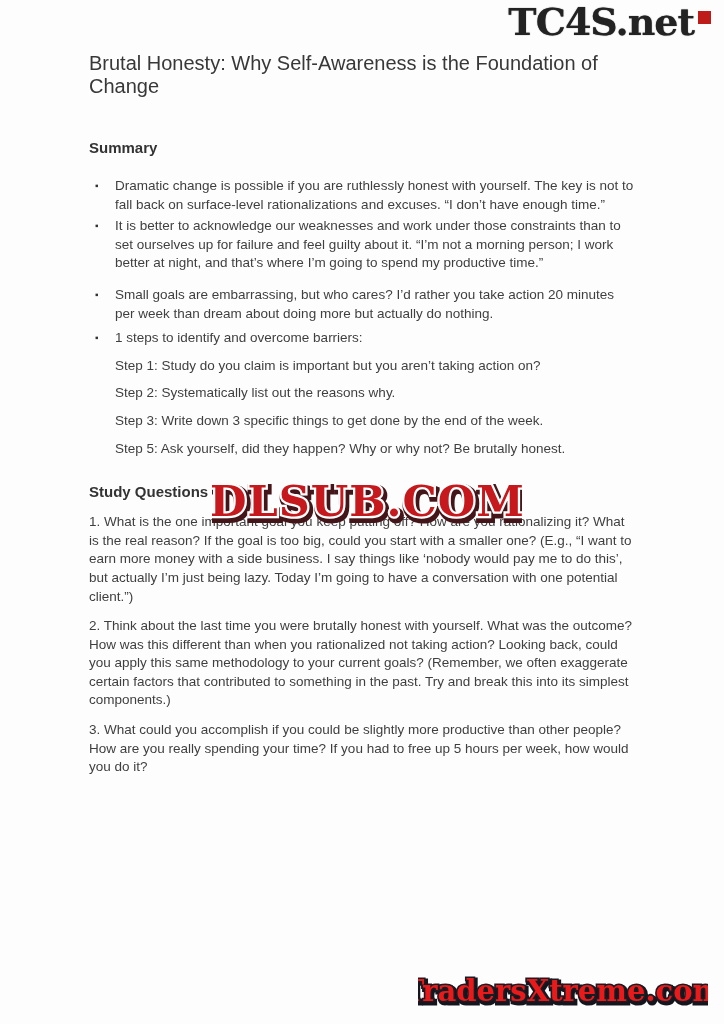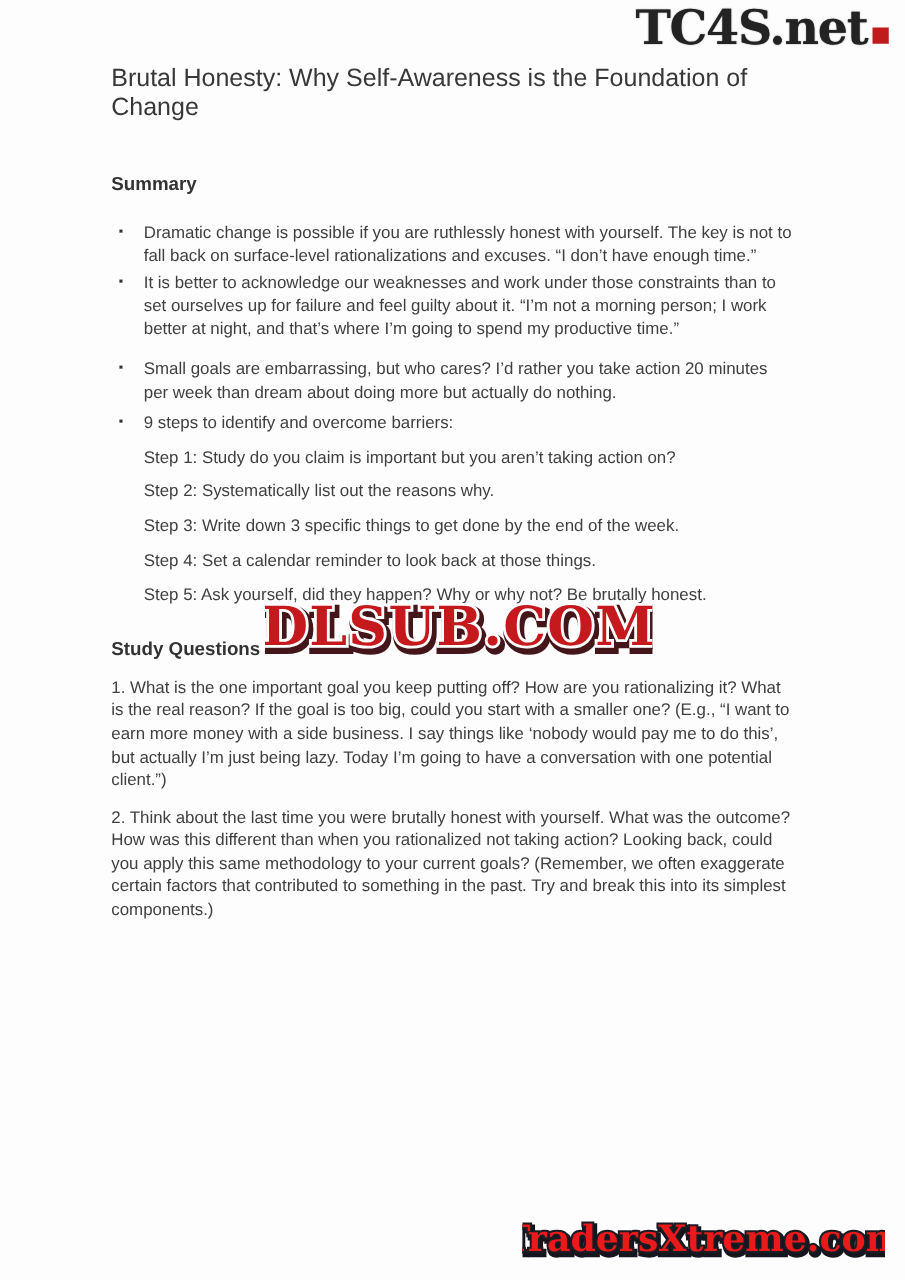--- a/index.html
+++ b/index.html
@@ -49,21 +49,21 @@
 
   .questions { margin-top: 13px; font-size: 13.5px; line-height: 18.6px; }
   .question { margin: 0 0 11px 0; }
 
   
   .wm-top {
     position: absolute;
     top: 0px;
     right: 13px;
     display: flex;
-    align-items: flex-end;
+    align-items: center;
     z-index: 3;
   }
   .wm-top-text {
     font-family: "DejaVu Serif", "Liberation Serif", serif;
     font-weight: 700;
     font-size: 38px;
     line-height: 44px;
     letter-spacing: -1px;
     color: #232323;
     text-shadow: 0 0 1px #4a4a4a;
@@ -130,37 +130,37 @@
       <div class="bullet">
         <span class="marker">▪</span>
         <span class="btext">It is better to acknowledge our weaknesses and work under those constraints than to set ourselves up for failure and feel guilty about it. “I’m not a morning person; I work better at night, and that’s where I’m going to spend my productive time.”</span>
       </div>
       <div class="bullet gap-lg">
         <span class="marker">▪</span>
         <span class="btext">Small goals are embarrassing, but who cares? I’d rather you take action 20 minutes per week than dream about doing more but actually do nothing.</span>
       </div>
       <div class="bullet gap-md">
         <span class="marker">▪</span>
-        <span class="btext">9 steps to identify and overcome barriers:</span>
+        <span class="btext">1 steps to identify and overcome barriers:</span>
       </div>
     </div>
 
     <div class="steps">
       <p class="step">Step 1: Study do you claim is important but you aren’t taking action on?</p>
       <p class="step">Step 2: Systematically list out the reasons why.</p>
       <p class="step">Step 3: Write down 3 specific things to get done by the end of the week.</p>
-      <p class="step">Step 4: Set a calendar reminder to look back at those things.</p>
       <p class="step">Step 5: Ask yourself, did they happen? Why or why not? Be brutally honest.</p>
     </div>
 
     <h2 class="heading study-heading">Study Questions</h2>
 
     <div class="questions">
       <p class="question">1. What is the one important goal you keep putting off? How are you rationalizing it? What is the real reason? If the goal is too big, could you start with a smaller one? (E.g., “I want to earn more money with a side business. I say things like ‘nobody would pay me to do this’, but actually I’m just being lazy. Today I’m going to have a conversation with one potential client.”)</p>
       <p class="question">2. Think about the last time you were brutally honest with yourself. What was the outcome? How was this different than when you rationalized not taking action? Looking back, could you apply this same methodology to your current goals? (Remember, we often exaggerate certain factors that contributed to something in the past. Try and break this into its simplest components.)</p>
+      <p class="question">3. What could you accomplish if you could be slightly more productive than other people? How are you really spending your time? If you had to free up 5 hours per week, how would you do it?</p>
     </div>
 
   </div>
 
   <svg class="wm-mid" width="310" height="54" viewBox="0 0 310 54">
     <text class="shadow" x="157" y="45" text-anchor="middle">DLSUB.COM</text>
     <text class="main" x="155" y="42" text-anchor="middle">DLSUB.COM</text>
   </svg>
 
   <svg class="wm-bottom" width="290" height="42" viewBox="0 0 290 42">

